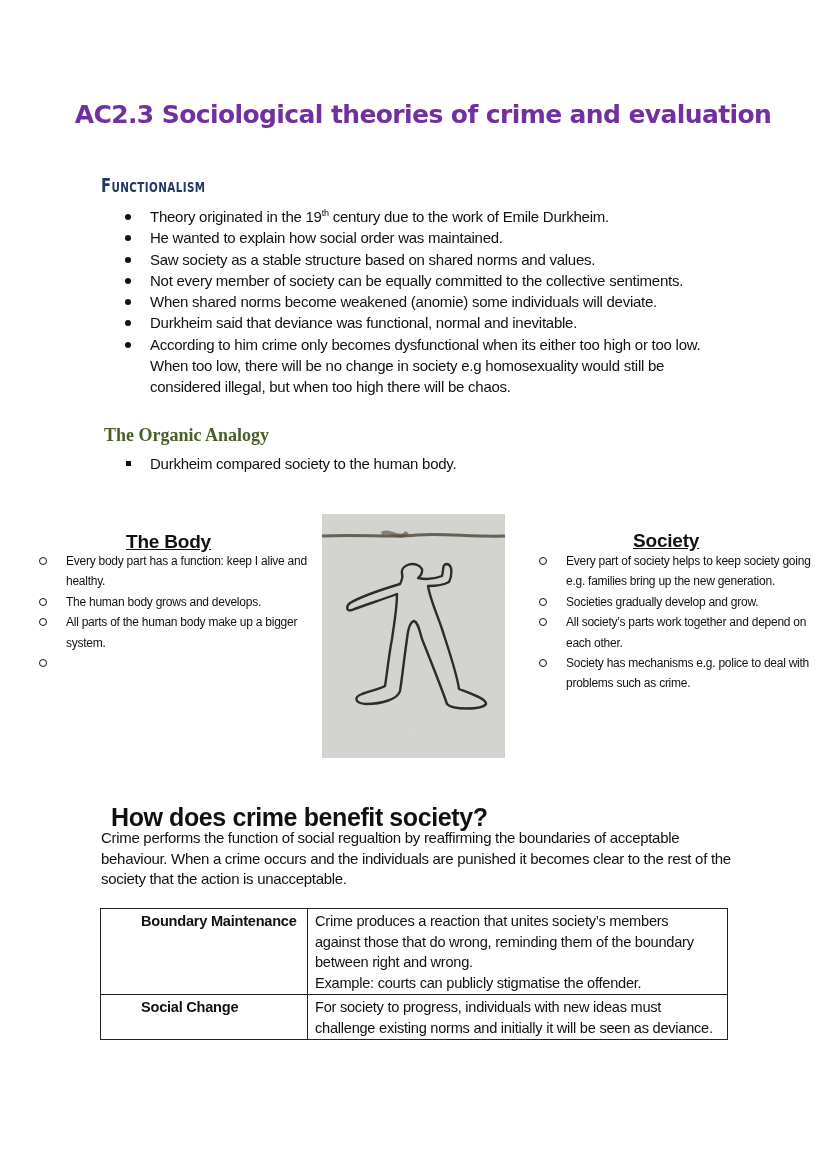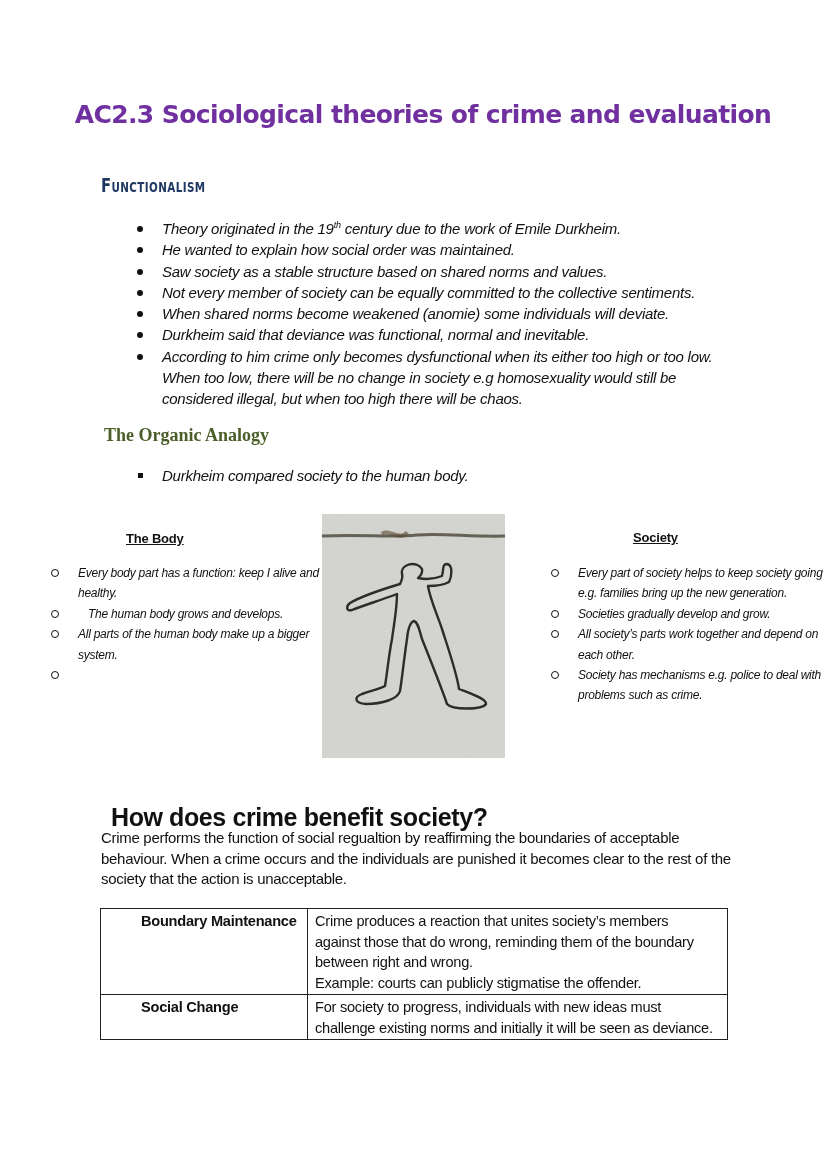--- a/index.html
+++ b/index.html
@@ -12,37 +12,37 @@
   .title {
     left: 0; width: 828px; top: 100px; text-align: center;
     font-size: 25px; font-weight: bold; color: #7030a0;
     font-family: "DejaVu Sans", sans-serif; letter-spacing: -0.6px;
   }
   .h-func {
     left: 101px; top: 173px; font-size: 20px; font-weight: bold;
     color: #1f3864; font-family: "DejaVu Sans Condensed", "DejaVu Sans", sans-serif;
     font-variant: small-caps; letter-spacing: 0.5px; transform: scaleX(0.82); transform-origin: left;
   }
-  ul.blist { margin: 12px; padding: 0; list-style: none; font-style: italic; }
+  ul.blist { margin: 0; padding: 0; list-style: none; }
   .func-list { left: 121px; top: 206px; width: 640px; }
   .func-list li, .organic-list li {
     position: relative; padding-left: 29px; font-size: 15px; line-height: 21.3px; letter-spacing: -0.25px;
   }
   .func-list li .bullet {
     position: absolute; left: 4px; top: 8px; width: 6px; height: 6px; border-radius: 50%; background: #111;
   }
   .h-organic {
     left: 104px; top: 425px; font-family: "Liberation Serif", "DejaVu Serif", serif;
     font-size: 18px; font-weight: bold; color: #4a5e2a;
   }
   .organic-list { left: 121px; top: 453px; width: 620px; }
   .organic-list li .bullet {
     position: absolute; left: 5px; top: 8px; width: 5px; height: 5px; background: #111;
   }
-  .col-head { font-size: 13px; font-weight: bold; text-decoration: underline; letter-spacing: -0.2px; }
+  .col-head { font-size: 19px; font-weight: bold; text-decoration: underline; letter-spacing: -0.2px; }
   .body-head { left: 126px; top: 531px; }
   .soc-head { left: 633px; top: 530px; }
   .col-list li {
     position: relative; padding-left: 27px; font-size: 12px; line-height: 20.4px; letter-spacing: -0.25px;
   }
   .col-list li .bullet {
     position: absolute; left: 0; top: 6px; width: 6px; height: 6px; border: 1.3px solid #111; border-radius: 50%;
   }
   .body-list { left: 39px; top: 551px; width: 270px; }
   .soc-list { left: 539px; top: 551px; width: 280px; }
@@ -83,21 +83,21 @@
 
 <div class="abs h-organic">The Organic Analogy</div>
 
 <ul class="abs blist organic-list">
   <li><span class="bullet"></span><span>Durkheim compared society to the human body.</span></li>
 </ul>
 
 <div class="abs col-head body-head">The Body</div>
 <ul class="abs blist col-list body-list">
   <li><span class="bullet"></span><span>Every body part has a function: keep I alive and healthy.</span></li>
-  <li style="width:215px;text-align:center;"><span class="bullet"></span><span>The human body grows and develops.</span></li>
+  <li style="width:215px;"><span class="bullet"></span><span>The human body grows and develops.</span></li>
   <li><span class="bullet"></span><span>All parts of the human body make up a bigger system.</span></li>
   <li><span class="bullet"></span></li>
 </ul>
 
 <div class="abs photo">
   <svg width="183" height="244" viewBox="0 0 183 244">
     <defs>
       <filter id="grain">
         <feTurbulence type="fractalNoise" baseFrequency="0.9" numOctaves="2" seed="3"></feTurbulence>
         <feColorMatrix values="0 0 0 0 0.55  0 0 0 0 0.55  0 0 0 0 0.53  0 0 0 0.35 0"></feColorMatrix>

